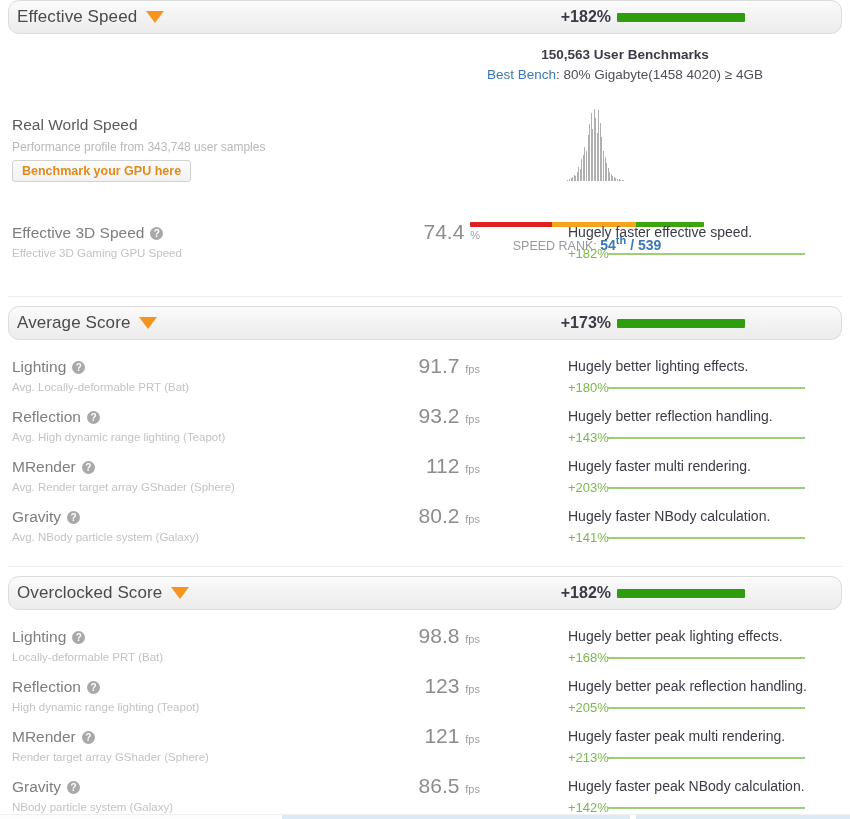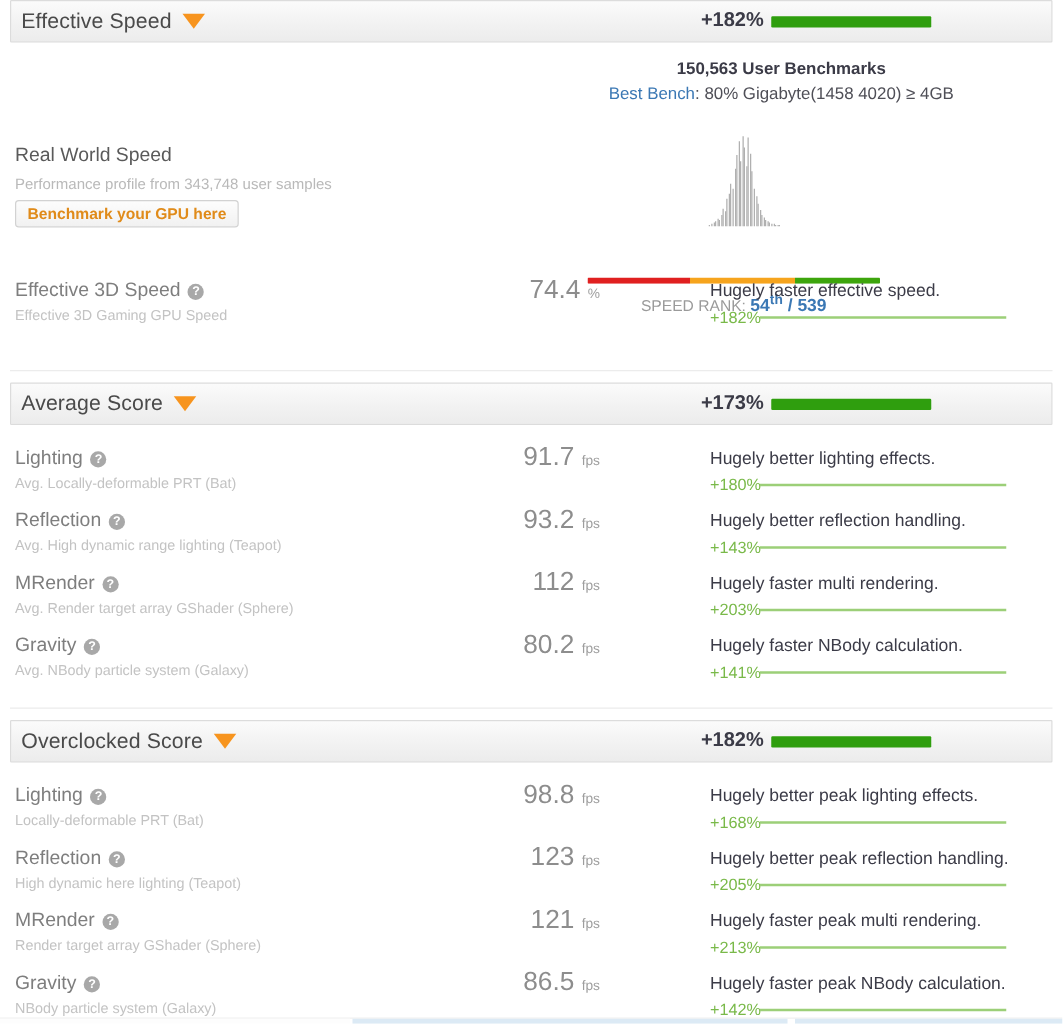--- a/index.html
+++ b/index.html
@@ -12,21 +12,21 @@
   }
   .page { position: relative; width: 850px; height: 819px; background:#fff; }
 
   
   .section-header {
     position: relative;
     margin: 0 8px;
     height: 34px;
     background: linear-gradient(to bottom, #fbfbfb 0%, #f2f2f2 55%, #ececec 100%);
     border: 1px solid #dcdcdc;
-    border-radius: 1px;
+    border-radius: 11px;
     display: flex;
     align-items: center;
   }
   .section-title {
     font-size: 17px;
     color: #4a4a4a;
     font-weight: 400;
     padding-left: 8px;
     letter-spacing: .1px;
     white-space: nowrap;
@@ -478,21 +478,21 @@
         <div class="value"><span>98.8</span> <span class="unit">fps</span></div>
         <div class="comment">Hugely better peak lighting effects.</div>
         <div class="gain">+168%</div>
         <div class="gain-bar" style="width: 197px;"></div>
       </div>
       <div class="row" style="top: 678px;">
         <div class="name">
           <span>Reflection</span>
           <span class="help-icon">?</span>
         </div>
-        <div class="desc">High dynamic here lighting (Teapot)</div>
+        <div class="desc">High dynamic range lighting (Teapot)</div>
         <div class="value"><span>123</span> <span class="unit">fps</span></div>
         <div class="comment">Hugely better peak reflection handling.</div>
         <div class="gain">+205%</div>
         <div class="gain-bar" style="width: 197px;"></div>
       </div>
       <div class="row" style="top: 728px;">
         <div class="name">
           <span>MRender</span>
           <span class="help-icon">?</span>
         </div>

